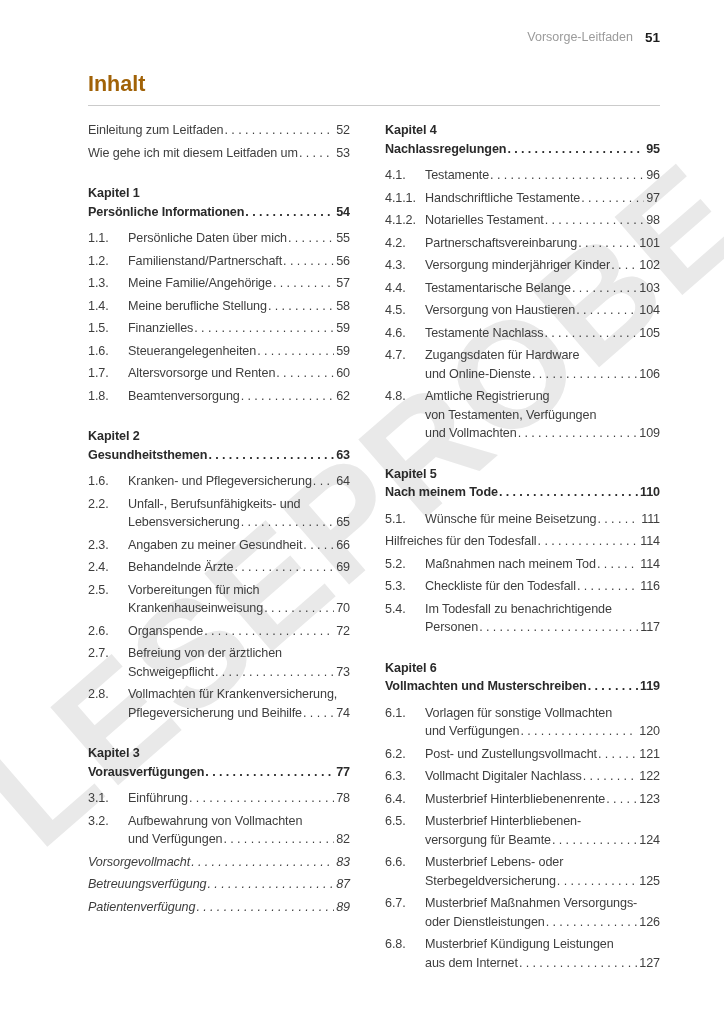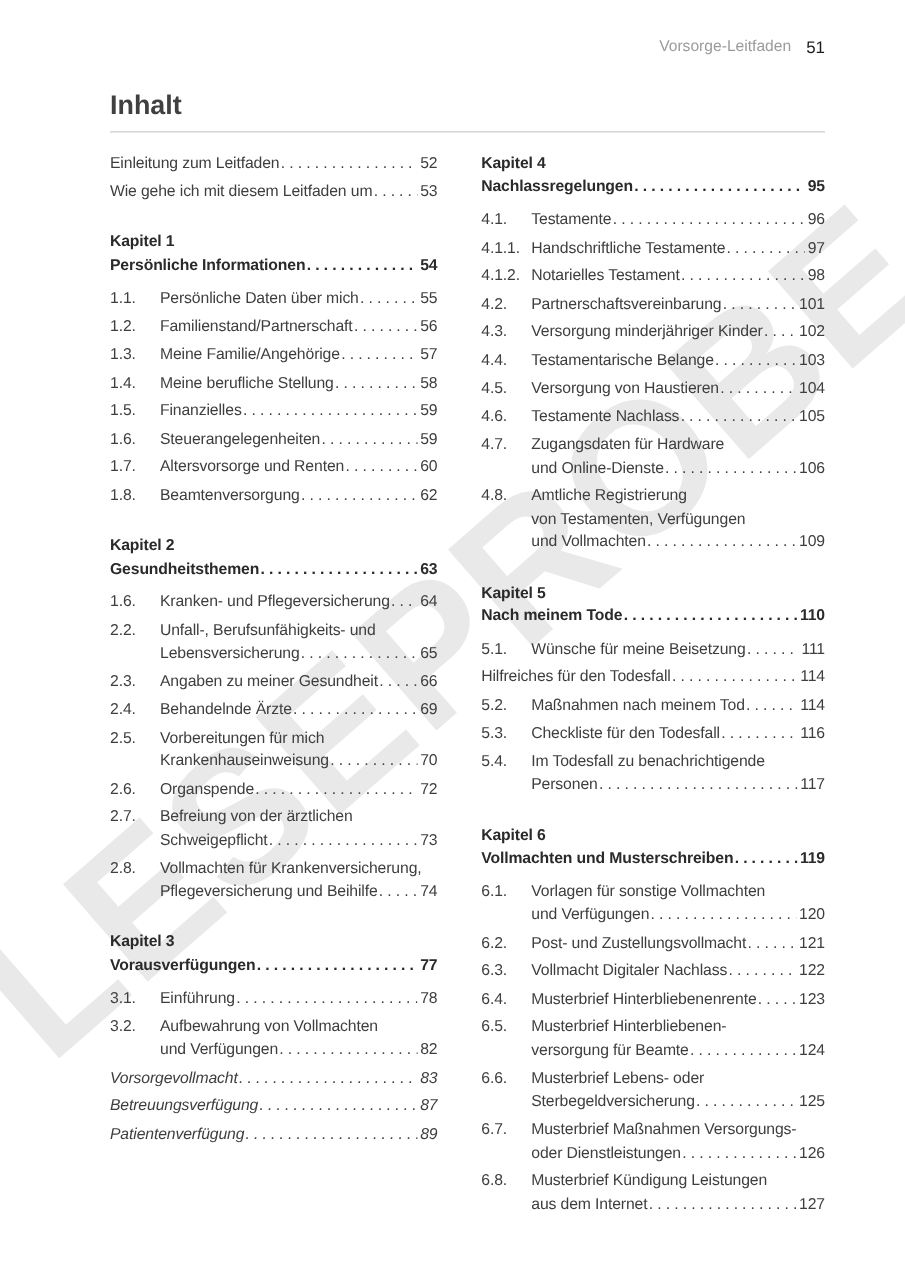--- a/index.html
+++ b/index.html
@@ -7,23 +7,23 @@
   .page{position:relative;width:724px;height:1024px;overflow:hidden;box-sizing:border-box;
         padding:30px 64px 0 88px;background:#ffffff;}
   
   .watermark{position:absolute;left:50%;top:505px;transform:translate(-50%,-50%) rotate(-41deg);
              font-size:150px;font-weight:bold;color:#e9e9e9;letter-spacing:2px;white-space:nowrap;
              z-index:0;user-select:none;}
   .content{position:relative;z-index:1;}
   
   .runhead{display:flex;justify-content:flex-end;align-items:flex-start;gap:12px;}
   .book-title{color:#9b9b9b;font-size:12.5px;}
-  .folio{color:#1c1c1c;font-weight:normal;font-size:13.5px;}
+  .folio{color:#1c1c1c;font-weight:bold;font-size:13.5px;}
   
-  h1.inhalt{margin:27px 0 0 0;font-size:21.5px;line-height:24px;color:#404040;font-weight:bold;}
+  h1.inhalt{margin:27px 0 0 0;font-size:21.5px;line-height:24px;color:#a16207;font-weight:bold;}
   .rule{border:0;border-top:1px solid #cbcbcb;margin:9px 0 15px 0;}
   
   .columns{display:grid;grid-template-columns:262px 1fr;column-gap:35px;font-size:12.6px;
            line-height:18.5px;letter-spacing:-0.1px;}
   .col{min-width:0;}
   .chapter{margin-top:22px;}
   .col > .block:first-child, .col > .chapter:first-child{margin-top:0;}
   .chap-label{font-weight:bold;color:#2a2a2a;}
   .chap-title{font-weight:bold;color:#2a2a2a;margin-bottom:8px;}
   .entry{display:flex;margin-bottom:4px;}

